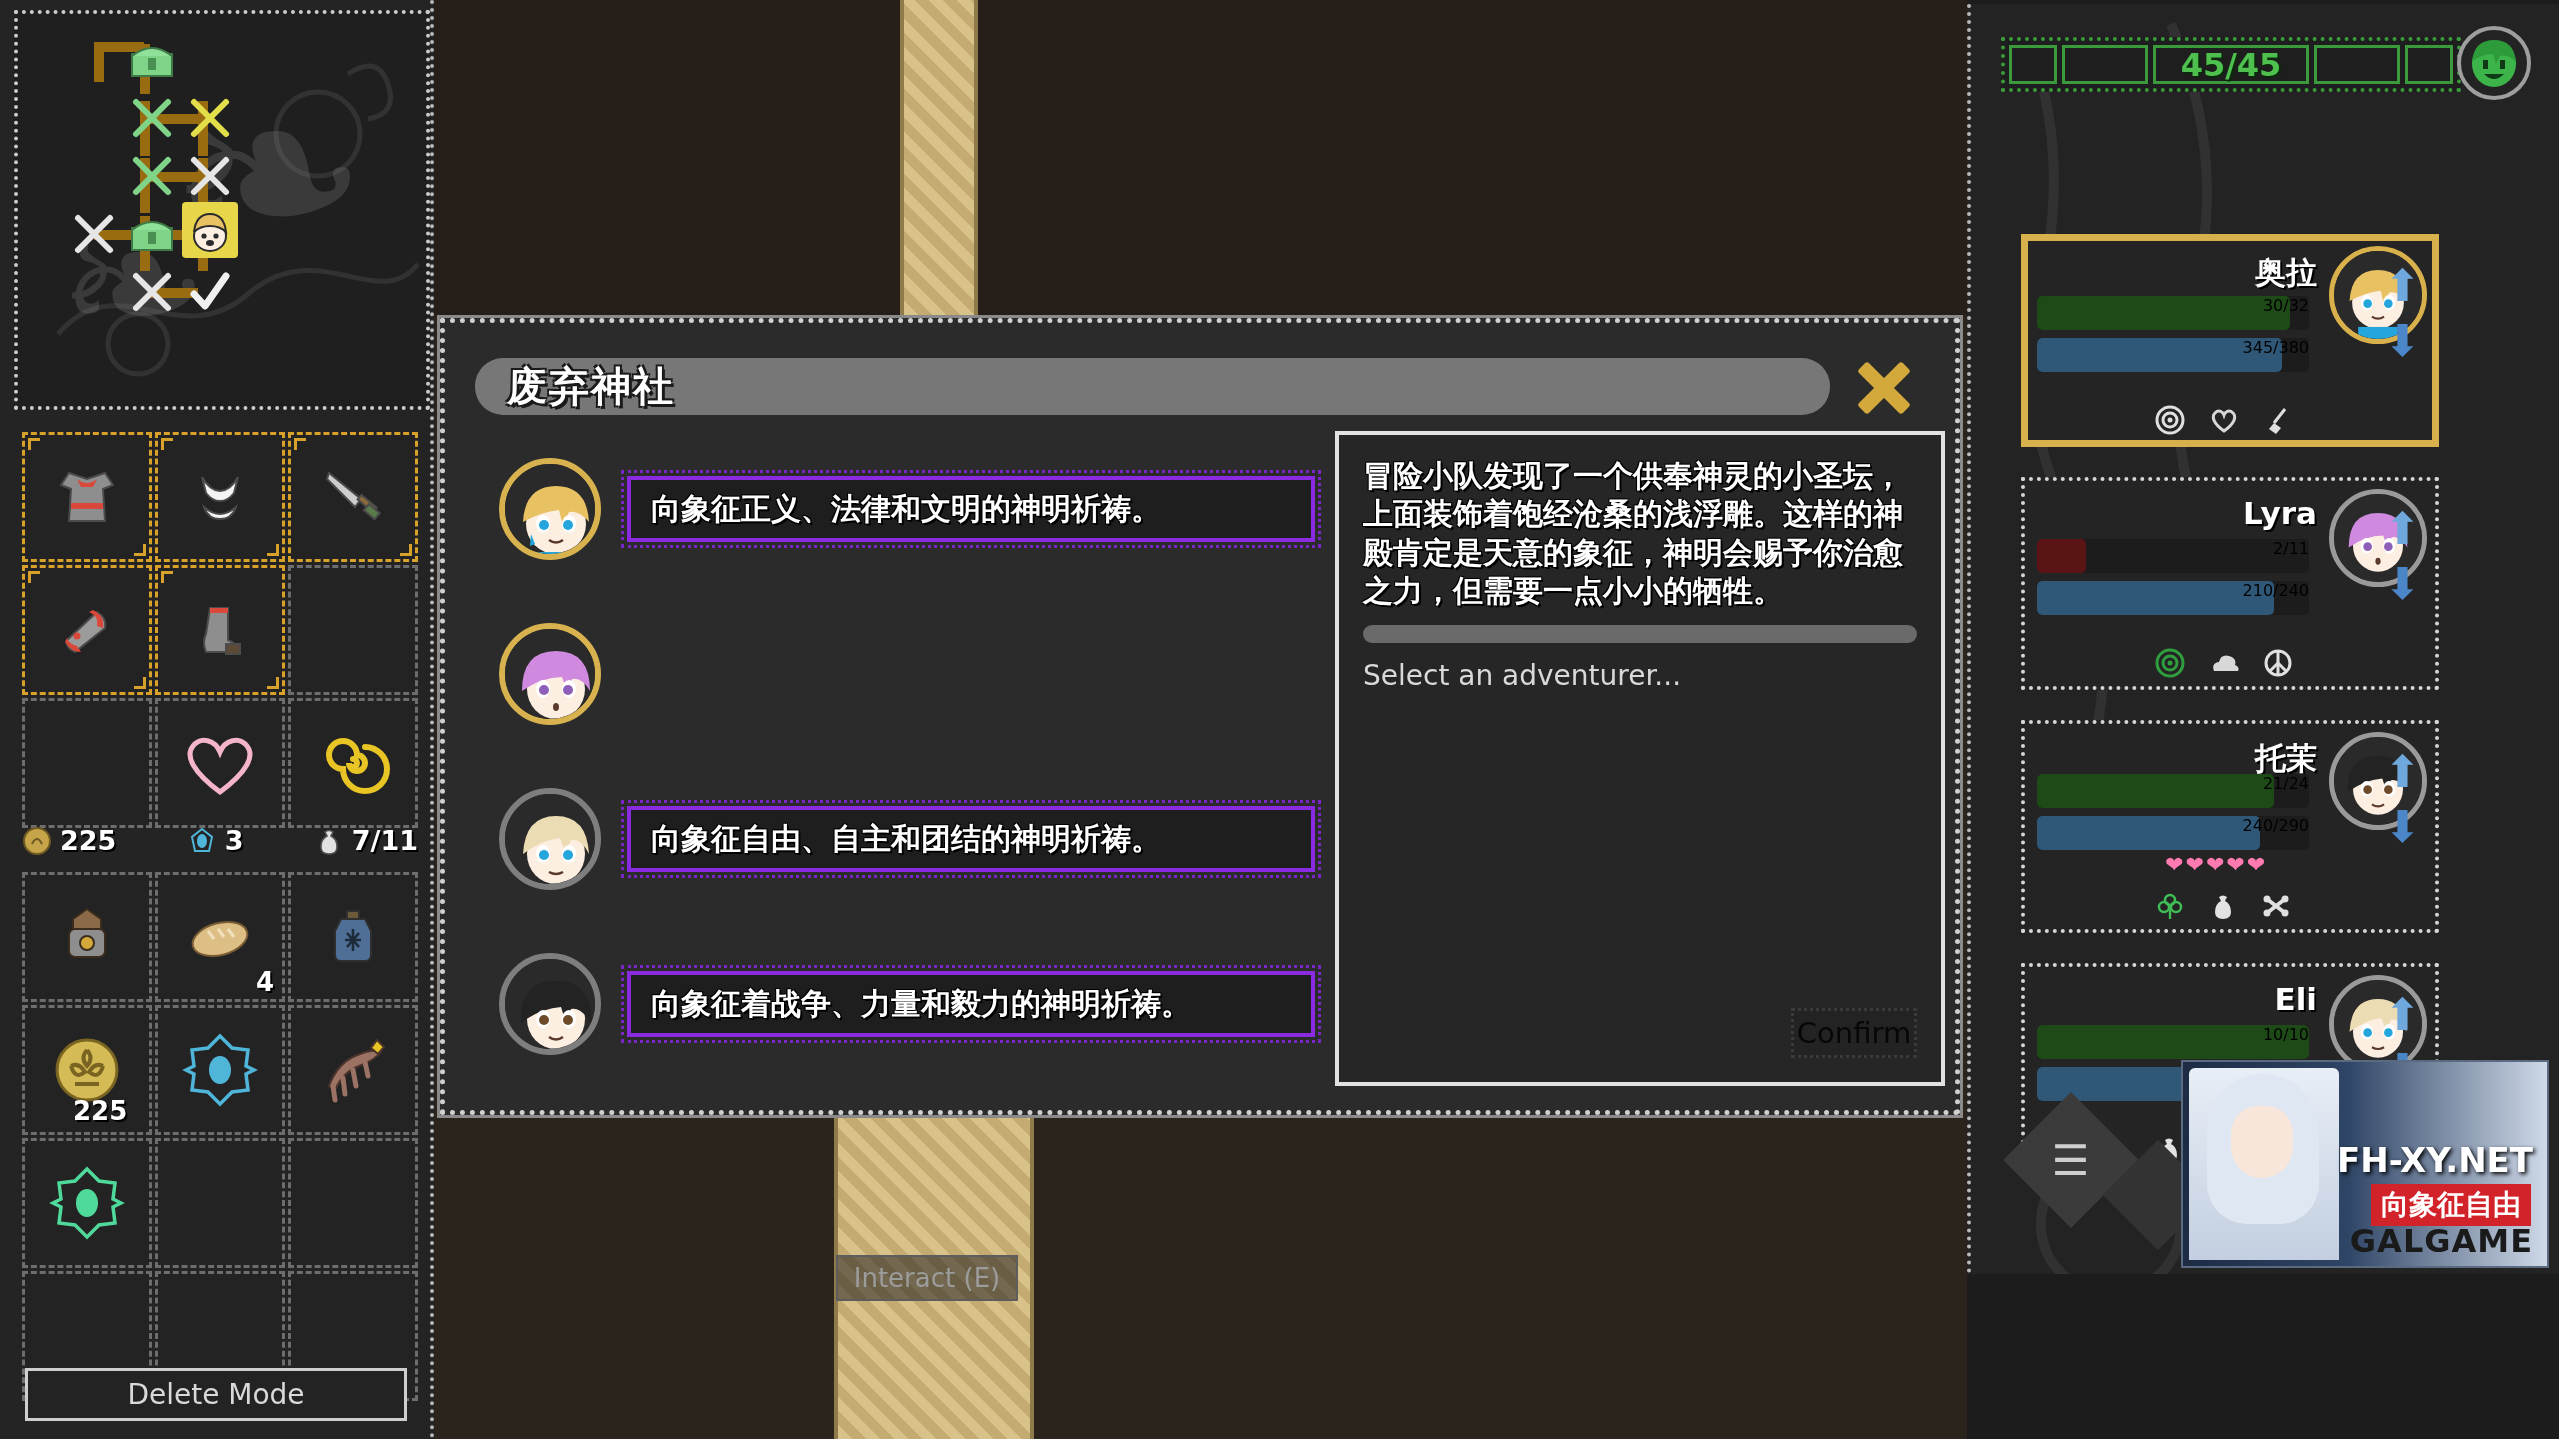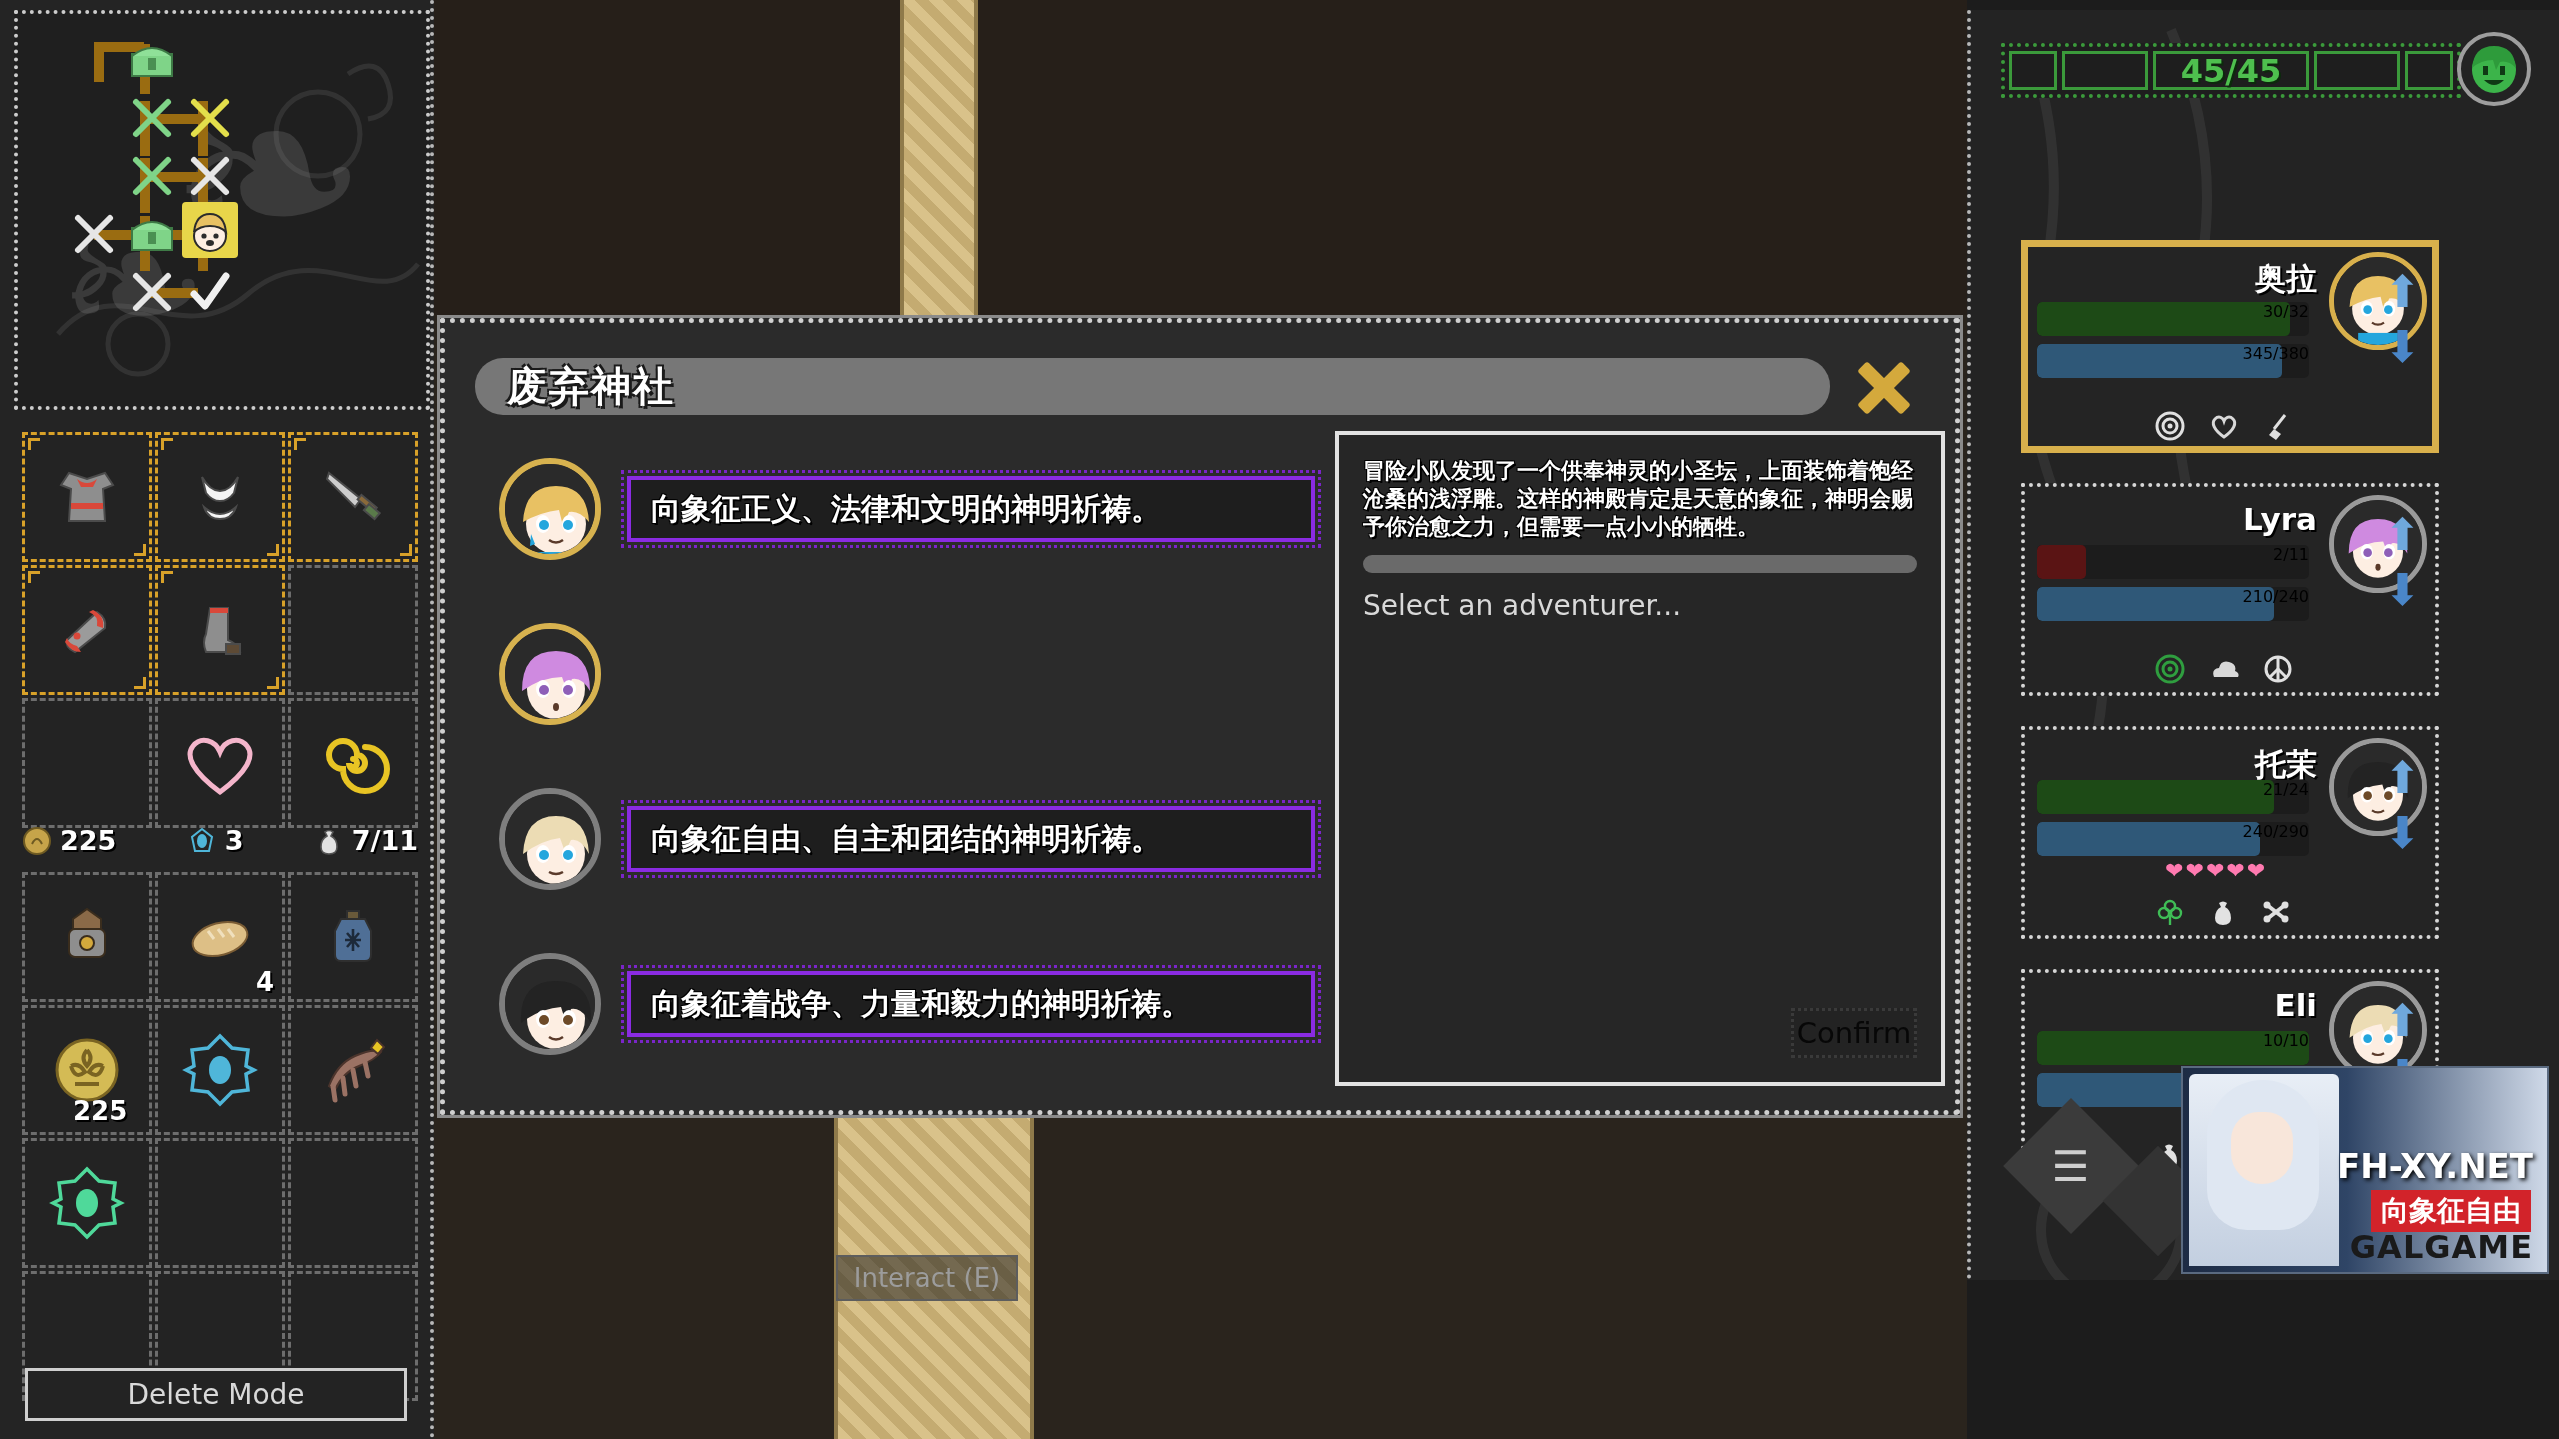--- a/index.html
+++ b/index.html
@@ -193,42 +193,42 @@
   }
 
   #detail-pane {
     position: absolute; left: 890px; top: 108px;
     width: 610px; height: 655px;
     background: #262626;
     border: 4px solid #e2e2e2;
     padding: 22px 24px;
   }
   #detail-desc {
-    color: #ffffff; font-size: 22px; font-weight: bold;
+    color: #ffffff; font-size: 30px; font-weight: bold;
     line-height: 1.28;
     text-shadow: 2px 2px 0 #000, -1px -1px 0 #000, 1px -1px 0 #000, -1px 1px 0 #000;
   }
   #detail-divider {
     margin: 14px 0 16px 0;
     height: 18px; background: #6a6a6a; border-radius: 9px;
   }
   #detail-hint { color: #d9d9d9; font-size: 28px; }
   #confirm-button {
     position: absolute; right: 24px; bottom: 24px;
     width: 126px; height: 50px;
     background: #232323;
     border: 3px dotted #3a3a3a;
     color: #070707; font-size: 29px;
     display: flex; align-items: center; justify-content: center;
     cursor: pointer;
   }
 
   
   #right-panel {
-    position: absolute; right: 0; top: 10px;
+    position: absolute; right: 0; top: 4px;
     width: 592px; height: 1270px;
     background: #232323;
     border-left: 4px dotted #b8b8b8;
     overflow: hidden;
   }
   #top-hp {
     position: absolute; left: 30px; top: 33px;
     width: 460px; height: 55px;
     border: 4px dotted #3b9a3b;
     background: #1e1e1e;

